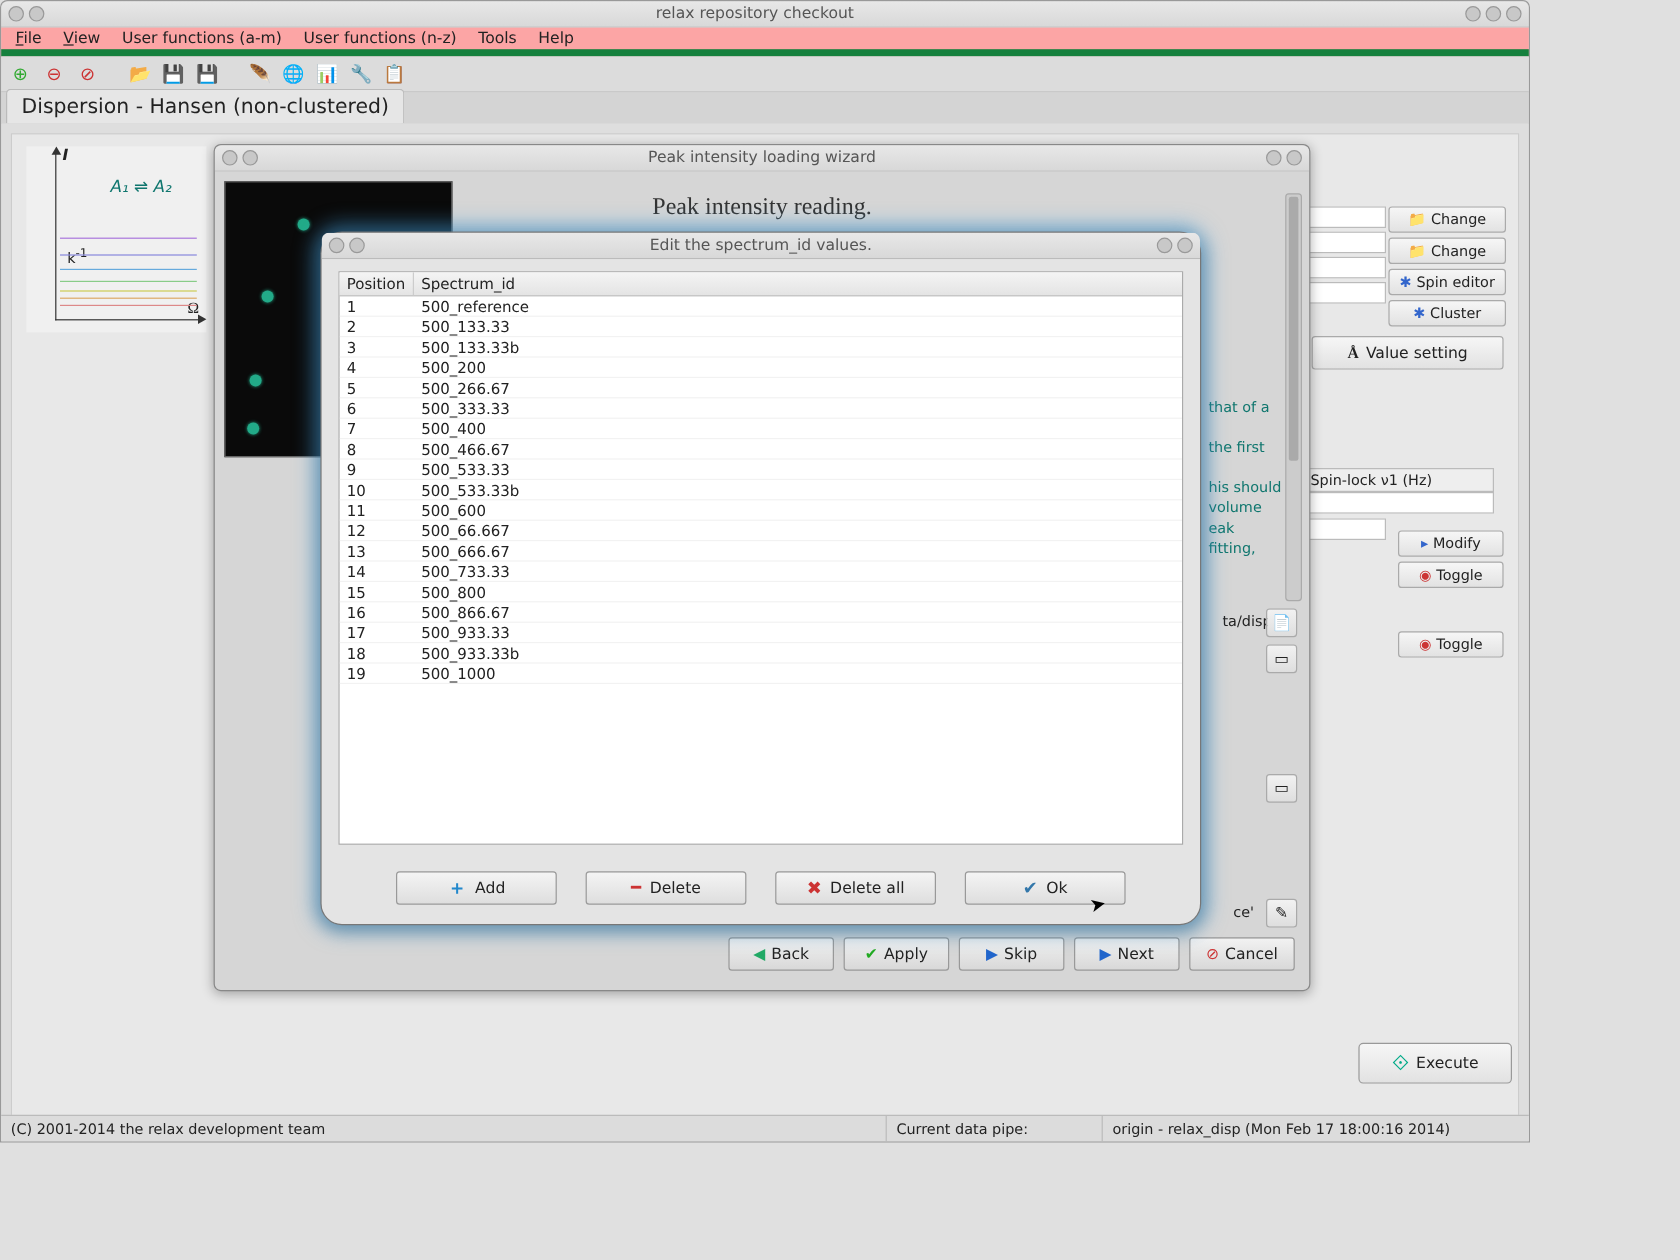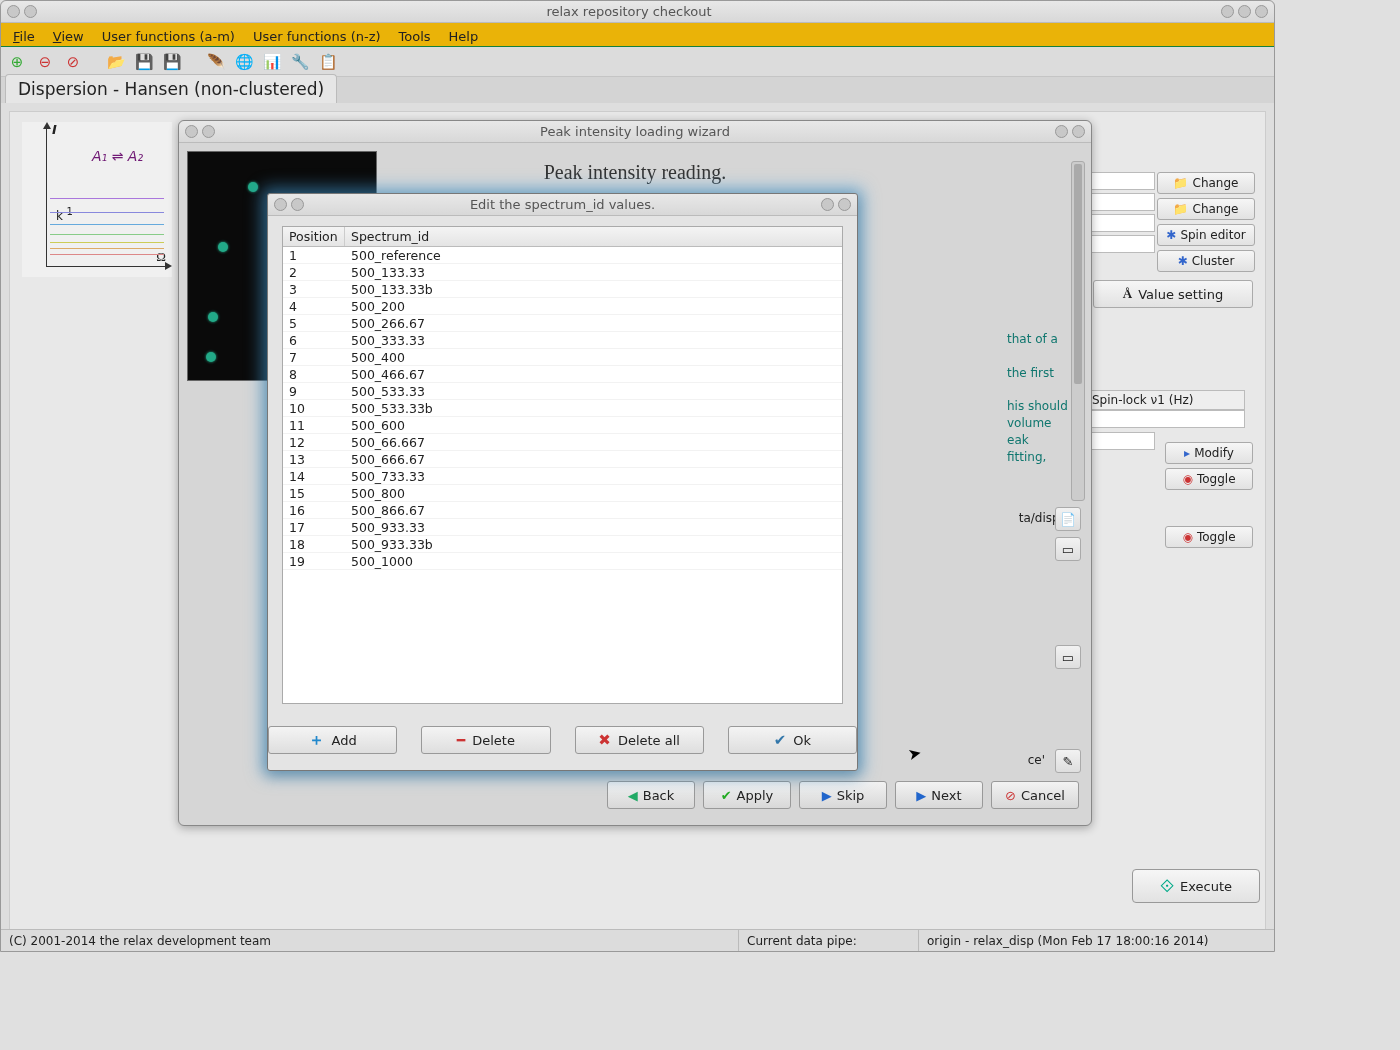--- a/index.html
+++ b/index.html
@@ -6,42 +6,42 @@
 body { background: #e0e0e0; width: 1400px; height: 1050px; position: relative; overflow: hidden; font-size: 13px; color: #222; }
 
 
 .main-window { position: absolute; left: 0; top: 0; width: 1275px; height: 952px; background: #d6d6d6; border: 1px solid #999; border-radius: 6px 6px 0 0; }
 .titlebar { height: 22px; background: linear-gradient(#e8e8e8,#d8d8d8); border-bottom: 1px solid #bbb; display: flex; align-items: center; padding: 0 6px; border-radius: 6px 6px 0 0; gap: 46px; }
 .tb-left { display: flex; gap: 4px; align-items: center; }
 .tb-dot { width: 13px; height: 13px; border-radius: 50%; background: #c8c8c8; border: 1px solid #999; }
 .tb-title { flex: 1; text-align: center; font-size: 13px; color: #555; }
 .tb-right { display: flex; gap: 4px; }
 
-.menubar { height: 24px; display: flex; align-items: flex-end; padding: 0 4px; gap: 2px; background: #eab308; border-bottom: 1px solid #15803d; }
+.menubar { height: 24px; display: flex; align-items: flex-start; padding: 0 4px; gap: 2px; background: #fca5a5; border-bottom: 6px solid #15803d; }
 .menu-item { padding: 2px 8px; cursor: default; }
 .menu-item u { text-decoration: underline; }
 
 .toolbar { height: 30px; display: flex; align-items: center; padding: 2px 6px; gap: 8px; background: #dcdcdc; border-bottom: 1px solid #c5c5c5; }
 .tool-ico { width: 20px; height: 20px; display: inline-flex; align-items: center; justify-content: center; font-size: 15px; }
 
 .tabbar { height: 26px; display: flex; align-items: flex-end; padding: 0 4px; background: #d4d4d4; }
 .tab { padding: 4px 12px; background: #e6e6e6; border: 1px solid #bbb; border-bottom: none; border-radius: 4px 4px 0 0; font-size: 17px; }
 
 .workarea { position: absolute; left: 0; top: 102px; right: 0; bottom: 0; background: #dedede; }
 .workarea-inner { position: absolute; left: 8px; top: 8px; right: 8px; bottom: 8px; background: #e8e8e8; border: 1px solid #ccc; }
 
 .spectra-plot { position: absolute; left: 12px; top: 10px; width: 150px; height: 155px; background: #f0f0f0; }
 .axis-y { position:absolute; left:24px; top:4px; bottom:10px; width:1px; background:#333; }
 .axis-x { position:absolute; left:24px; right:6px; bottom:10px; height:1px; background:#333; }
 .axis-arrow-y { position:absolute; left:21px; top:0; width:0; height:0; border-left:4px solid transparent; border-right:4px solid transparent; border-bottom:7px solid #333;}
 .axis-arrow-x { position:absolute; right:0; bottom:7px; width:0; height:0; border-top:4px solid transparent; border-bottom:4px solid transparent; border-left:7px solid #333;}
 .lbl-I { position:absolute; left:30px; top:0; font-weight:bold; font-style:italic; }
 .lbl-Omega { position:absolute; right:6px; bottom:12px; font-family:serif; }
 .lbl-k { position:absolute; left:34px; top:84px; font-size:12px; }
-.lbl-A1A2 { position:absolute; left:70px; top:26px; font-size:14px; font-style:italic; color:#701a75; }
+.lbl-A1A2 { position:absolute; left:70px; top:26px; font-size:14px; font-style:italic; color:#0f766e; }
 .curves { position:absolute; left:28px; top:40px; right:8px; bottom:14px; }
 .curve { position:absolute; left:0; right:0; height:1px; }
 
 
 .side-panel { position: absolute; right: 10px; top: 60px; width: 98px; display: flex; flex-direction: column; gap: 4px; }
 .side-btn { height: 22px; background: linear-gradient(#f6f6f6,#e2e2e2); border: 1px solid #aaa; border-radius: 3px; font-size: 12px; display: flex; align-items: center; justify-content: center; gap: 4px; padding: 0 6px; }
 .value-setting-btn { position:absolute; right:12px; top:168px; width:160px; height:28px; background: linear-gradient(#f6f6f6,#e2e2e2); border:1px solid #aaa; border-radius:3px; display:flex; align-items:center; justify-content:center; gap:6px; }
 .spinlock-lbl { position:absolute; right:20px; top:278px; width:160px; height:20px; background:#eee; border:1px solid #bbb; padding:2px 6px; font-size:12px;}
 .spinlock-inp { position:absolute; right:20px; top:298px; width:160px; height:18px; background:#fff; border:1px solid #bbb;}
 .side-panel2 { position:absolute; right:12px; top:330px; width:88px; display:flex; flex-direction:column; gap:4px;}
@@ -60,21 +60,21 @@
 .wizard-sideimg { position:absolute; left:8px; top:30px; width:190px; height:230px; background:#0a0a0a; border:1px solid #666; }
 .wizard-dot { position:absolute; width:10px; height:10px; border-radius:50%; background:#2a8; box-shadow:0 0 3px #2a8; }
 .wizard-bottom { position: absolute; left: 0; right: 0; bottom: 8px; height: 36px; display: flex; justify-content: flex-end; gap: 8px; padding: 0 12px; }
 .wiz-btn { width: 88px; height: 28px; background: linear-gradient(#f2f2f2,#d8d8d8); border: 1px solid #999; border-radius: 3px; display: flex; align-items: center; justify-content: center; gap: 5px; font-size: 13px; }
 .wizard-text { position:absolute; right:14px; top:210px; width:70px; font-size:12px; color:#0f766e; line-height:1.4; }
 .wizard-scrollbar { position:absolute; right:6px; top:40px; width:14px; height:340px; background:#ccc; border:1px solid #aaa; border-radius:3px;}
 .wizard-scrollthumb { position:absolute; top:2px; left:2px; right:2px; height:220px; background:#aaa; border-radius:2px;}
 .wiz-smallbtn { width:26px; height:24px; background:linear-gradient(#f2f2f2,#dedede); border:1px solid #aaa; border-radius:3px; display:inline-flex; align-items:center; justify-content:center;}
 
 
-.edit-dialog { position: absolute; left: 267px; top: 193px; width: 591px; height: 578px; background: #e4e4e4; border: 1px solid #777; border-radius: 3px; box-shadow: 0 0 16px 6px rgba(70,160,220,.55), 0 3px 14px rgba(0,0,0,.4); }
+.edit-dialog { position: absolute; left: 267px; top: 193px; width: 734px; height: 578px; background: #e4e4e4; border: 1px solid #777; border-radius: 18px; box-shadow: 0 0 16px 6px rgba(70,160,220,.55), 0 3px 14px rgba(0,0,0,.4); }
 .edit-dialog .titlebar { border-radius: 6px 6px 0 0; }
 .table-wrap { position: absolute; left: 14px; top: 32px; right: 14px; height: 478px; background: #fff; border: 1px solid #aaa; }
 .tbl-head { display:flex; height:20px; background: linear-gradient(#f4f4f4,#e4e4e4); border-bottom:1px solid #bbb; font-size: 12.5px; }
 .th-pos { width:62px; padding:2px 6px; border-right:1px solid #ccc; }
 .th-sid { flex:1; padding:2px 6px; }
 .tbl-body { overflow: auto; }
 .tbl-row { display:flex; height: 17px; font-size: 12.5px; border-bottom: 1px solid #f2f2f2; align-items: center; }
 .td-pos { width:62px; padding: 0 6px; }
 .td-sid { flex:1; padding: 0 6px; }
 .edit-buttons { position:absolute; left:0; right:0; bottom:14px; height:30px; display:flex; justify-content:center; gap:24px; }

